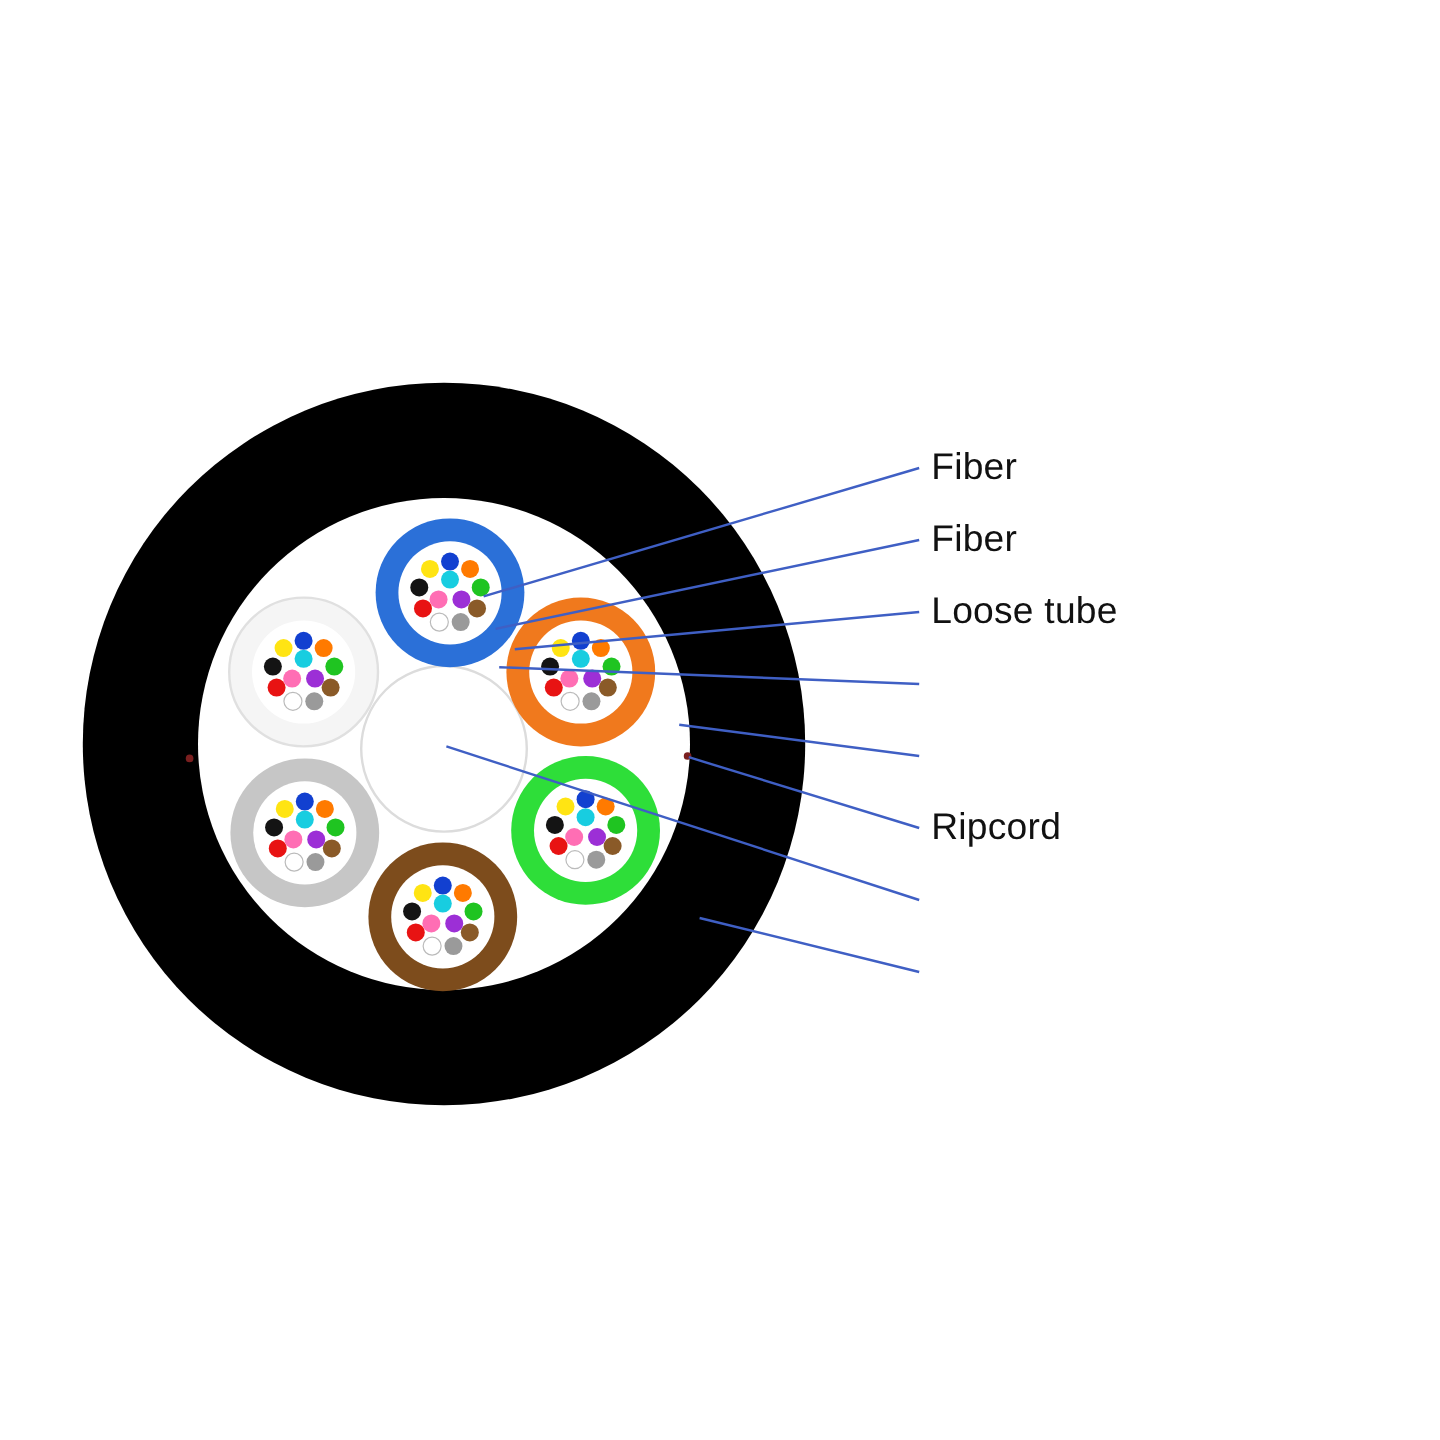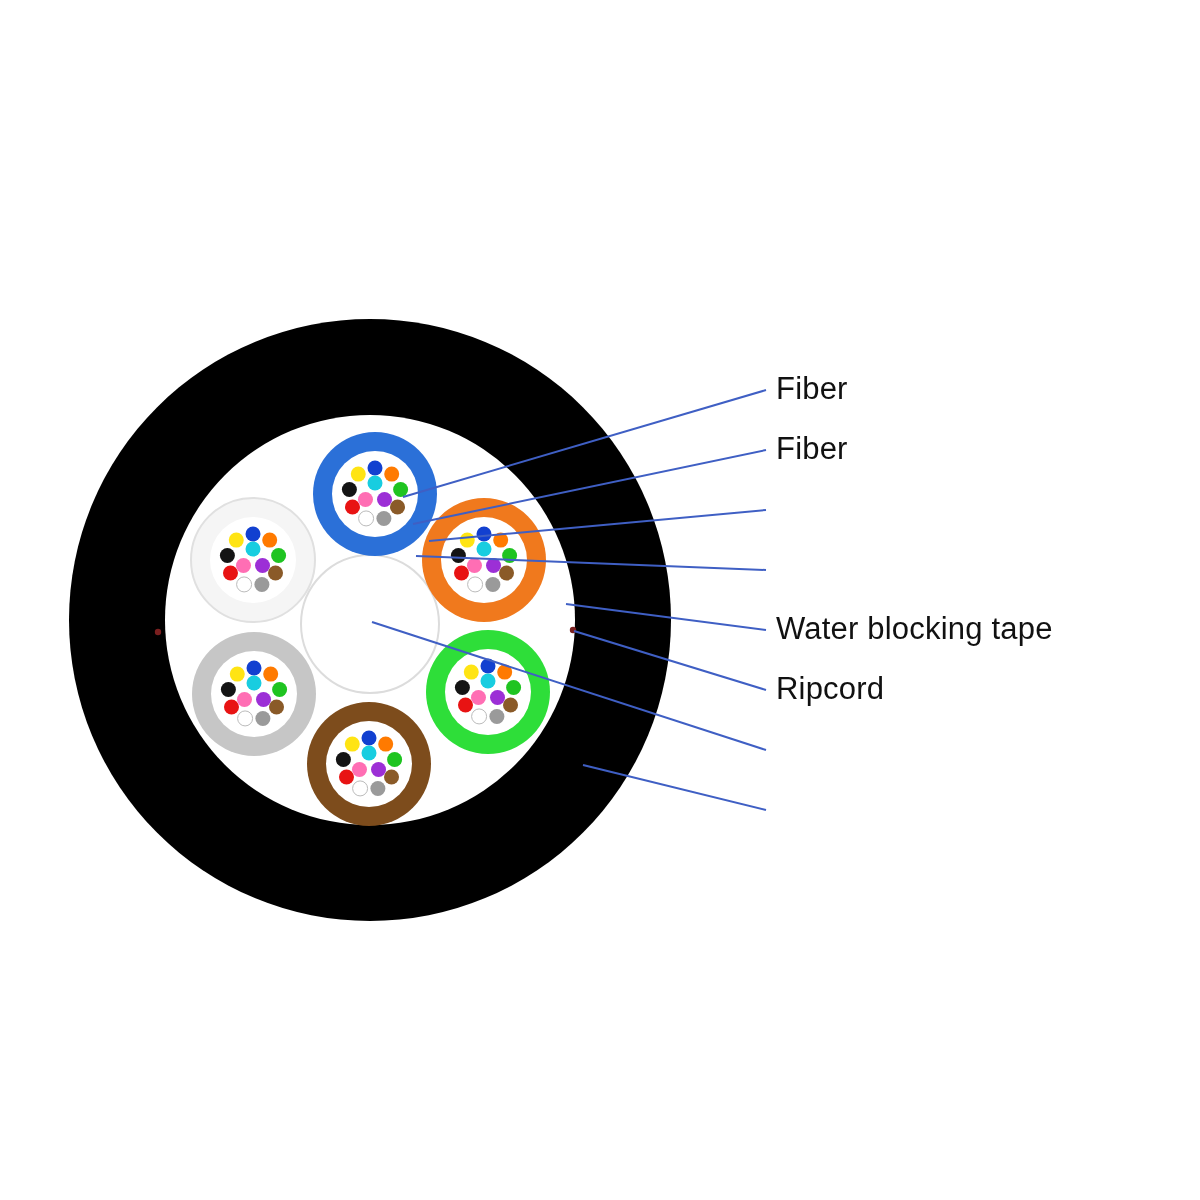--- a/index.html
+++ b/index.html
@@ -131,16 +131,16 @@
       <polyline points="429,541 766,510" fill="none" stroke="#3f5fc4" stroke-width="2"></polyline>
       <polyline points="416,556 766,570" fill="none" stroke="#3f5fc4" stroke-width="2"></polyline>
       <polyline points="566,604 766,630" fill="none" stroke="#3f5fc4" stroke-width="2"></polyline>
       <polyline points="574,631 766,690" fill="none" stroke="#3f5fc4" stroke-width="2"></polyline>
       <polyline points="372,622 766,750" fill="none" stroke="#3f5fc4" stroke-width="2"></polyline>
       <polyline points="583,765 766,810" fill="none" stroke="#3f5fc4" stroke-width="2"></polyline>
     </svg>
 
   <div class="label" style="top:368px">Fiber</div>
   <div class="label" style="top:428px">Fiber</div>
-  <div class="label" style="top:608px">Water blocking tape</div>
+  <div class="label" style="top:488px">Loose tube</div>
   <div class="label" style="top:668px">Ripcord</div>
 
 </div>
 
 </body></html>

